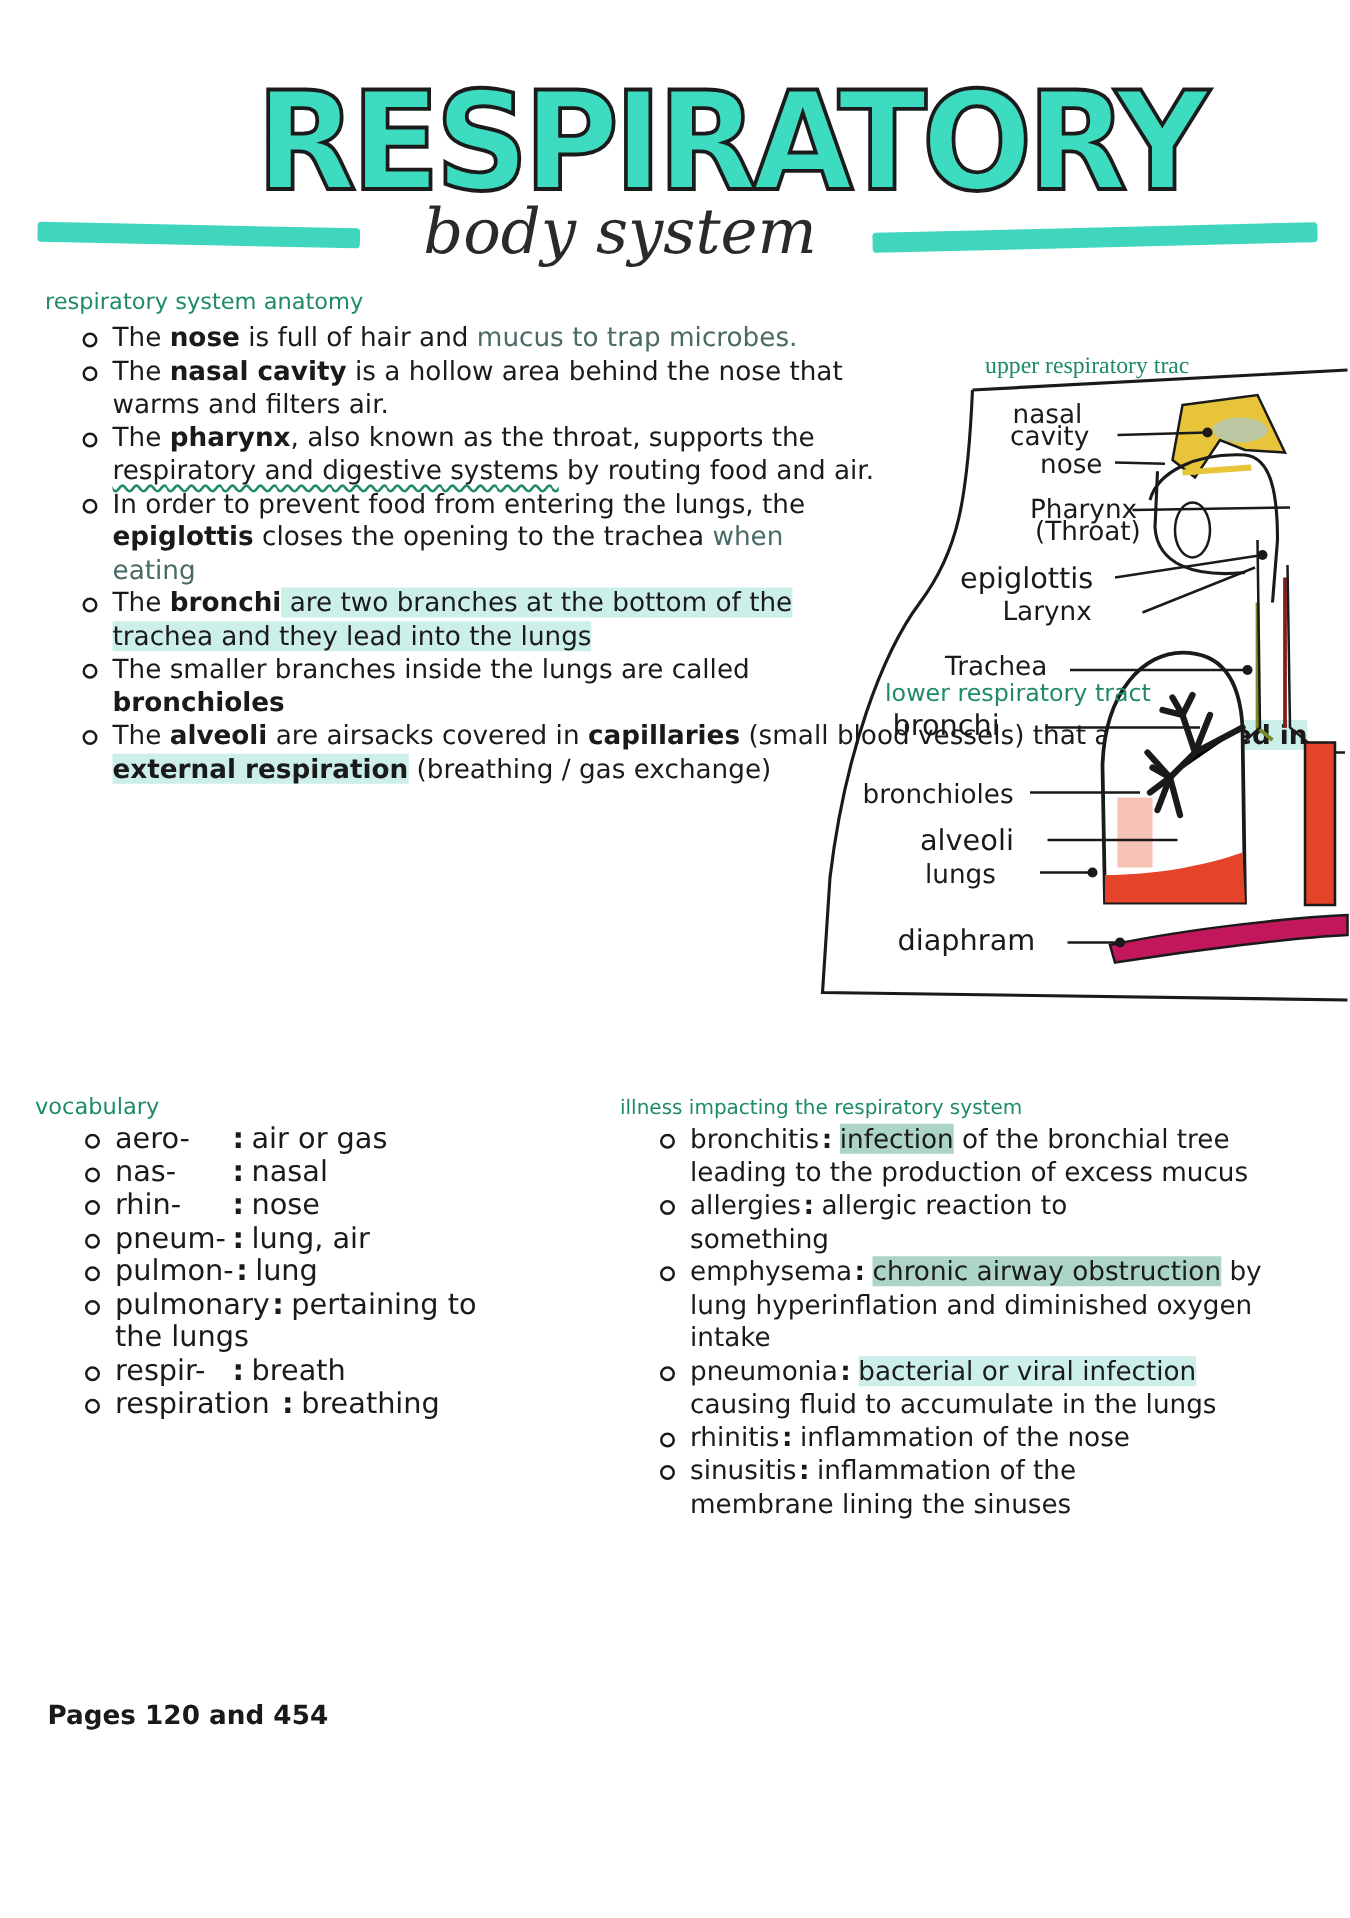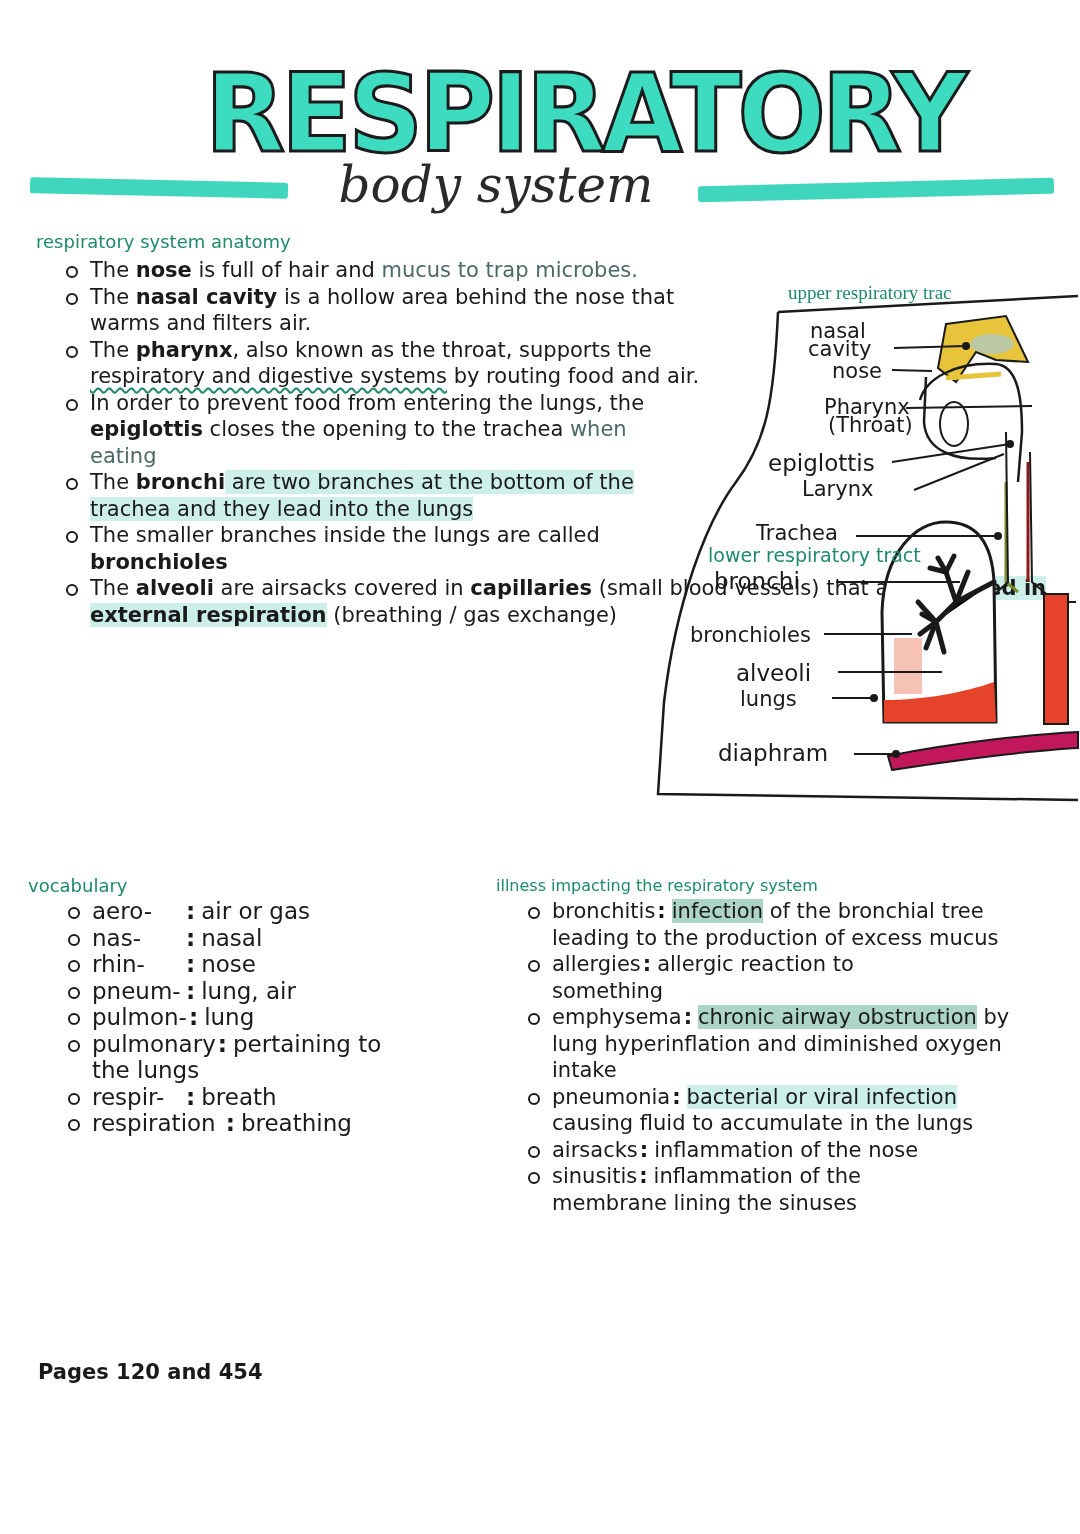--- a/index.html
+++ b/index.html
@@ -188,17 +188,17 @@
   <li><span class="term">respir-</span><span class="colon">:</span><span>breath</span></li>
   <li><span>respiration</span><span class="colon"> :</span><span>breathing</span></li>
 </ul>
 
 <div class="abs heading ill-head">illness impacting the respiratory system</div>
 <ul class="abs bullets body-text ill-list">
   <li><span>bronchitis</span><span class="colon">:</span><span class="hl-dark">infection</span><span> of the bronchial tree leading to the production of excess mucus</span></li>
   <li style="width:440px"><span>allergies</span><span class="colon">:</span><span>allergic reaction to something</span></li>
   <li style="width:500px"><span>emphysema</span><span class="colon">:</span><span class="hl-dark">chronic airway obstruction</span><span> by lung hyperinflation and diminished oxygen intake</span></li>
   <li style="width:510px"><span>pneumonia</span><span class="colon">:</span><span class="hl">bacterial or viral infection</span><span> causing fluid to accumulate in the lungs</span></li>
-  <li><span>airsacks</span><span class="colon">:</span><span>inflammation of the nose</span></li>
+  <li><span>rhinitis</span><span class="colon">:</span><span>inflammation of the nose</span></li>
   <li style="width:460px"><span>sinusitis</span><span class="colon">:</span><span>inflammation of the membrane lining the sinuses</span></li>
 </ul>
 
 <div class="abs footer">Pages 120 and 454</div>
 
 </body></html>

